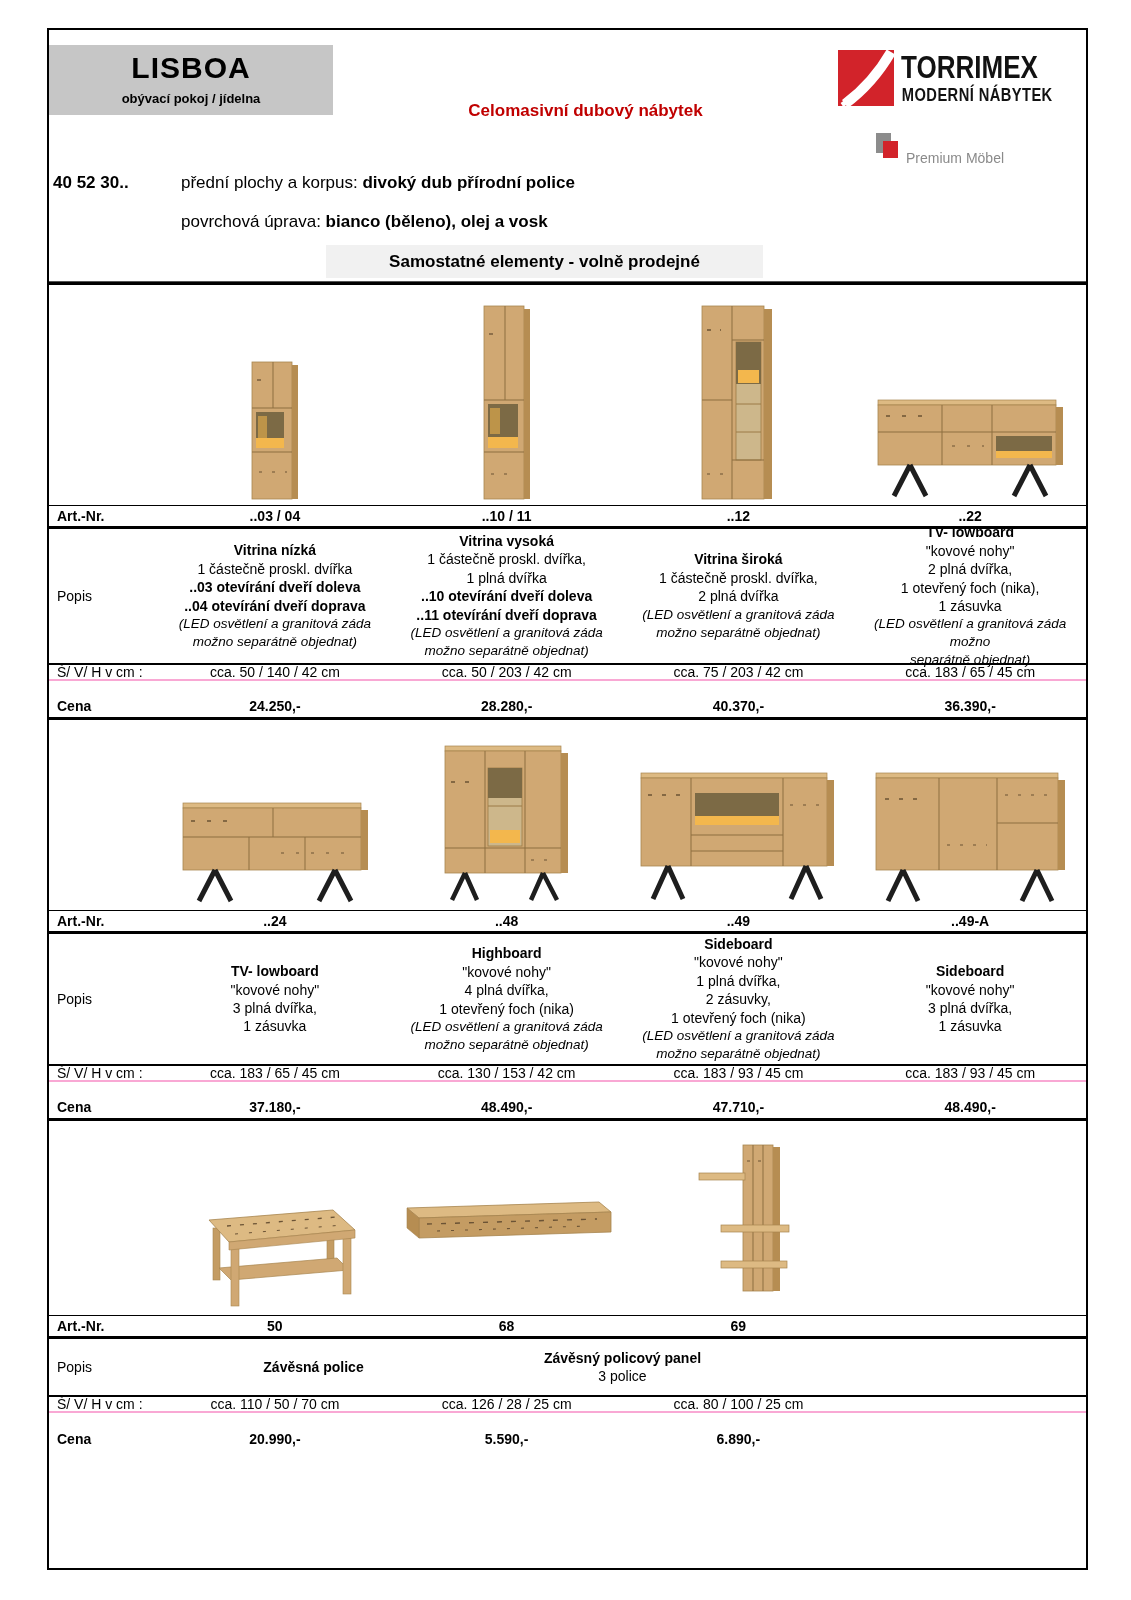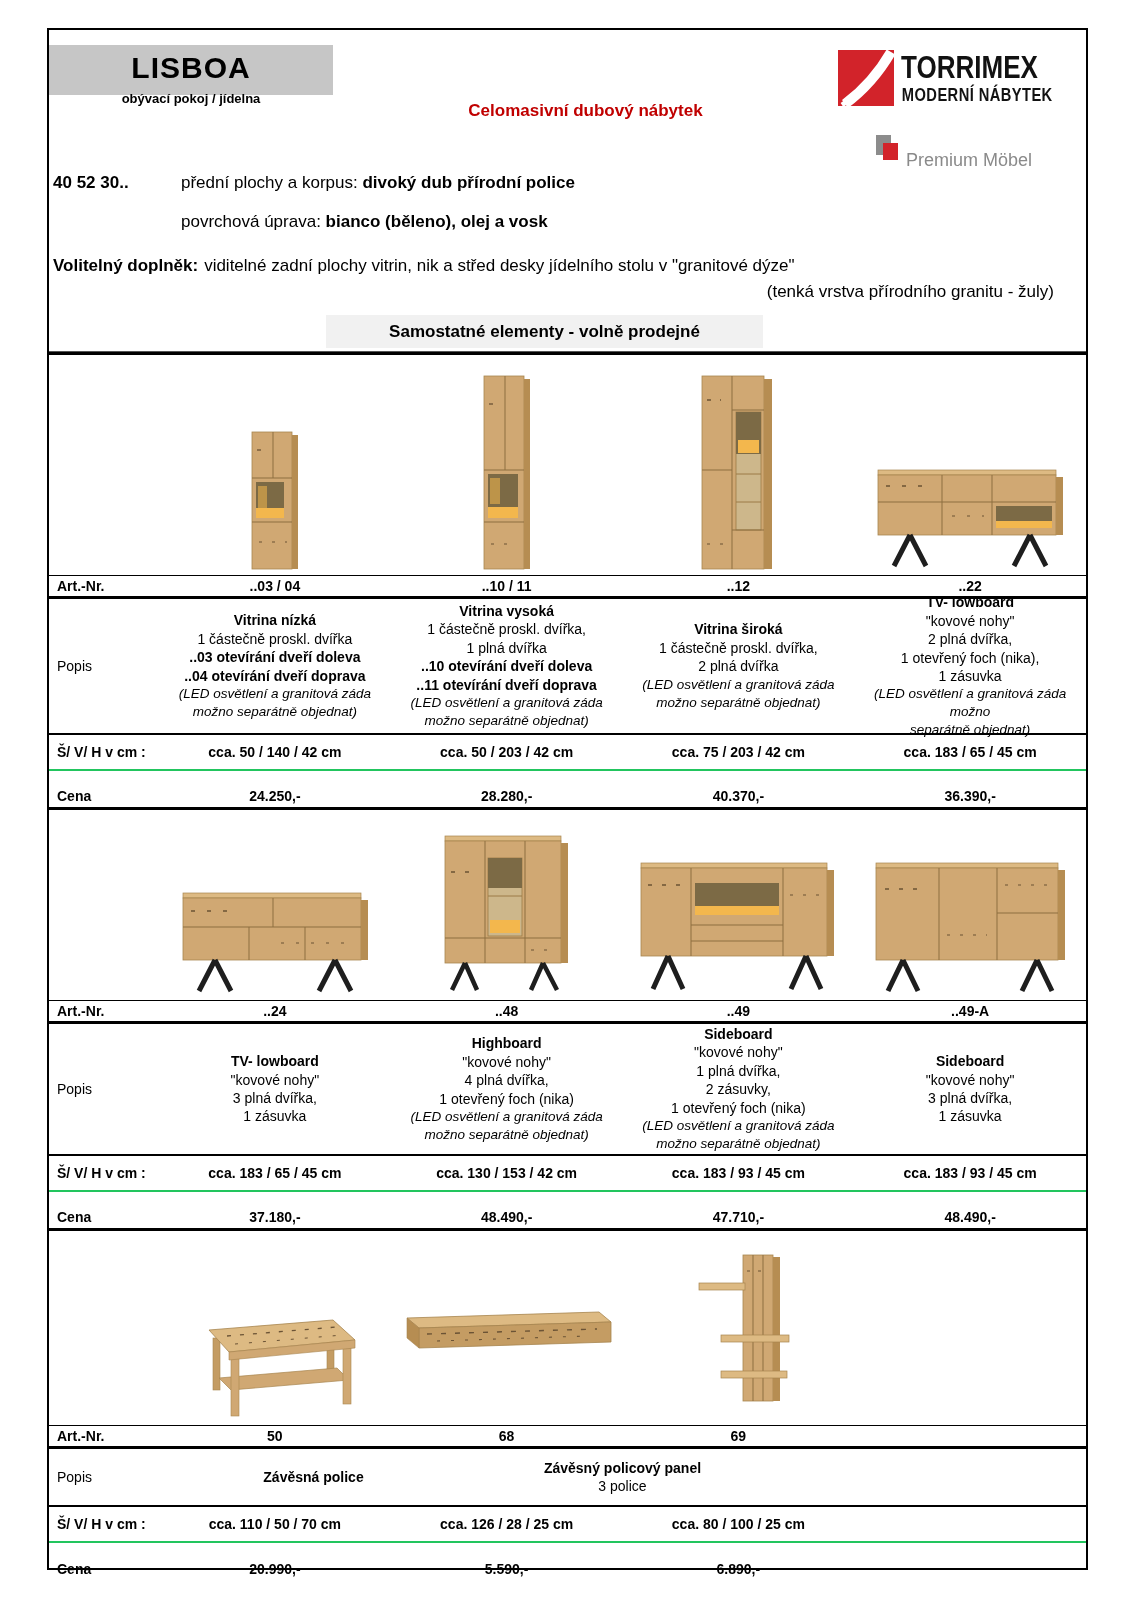--- a/index.html
+++ b/index.html
@@ -3,33 +3,33 @@
 <meta charset="utf-8">
 <style>
   * { box-sizing: border-box; margin: 0; padding: 0; }
   html, body { background: #ffffff; }
   body { font-family: "Liberation Sans", "DejaVu Sans", sans-serif; color: #000; }
   .page { position: relative; width: 1131px; height: 1600px; background: #fff; overflow: hidden; }
   .sheet { position: absolute; left: 47px; top: 28px; width: 1041px; height: 1542px; border: 2px solid #000; background: #fff; }
 
   
   .h-top { display: flex; margin-top: 15px; height: 104px; }
-  .brand-box { width: 284px; height: 50px; background: #c6c6c6; text-align: center; padding-top: 6px; flex: none; }
+  .brand-box { width: 284px; height: 70px; background: #c6c6c6; text-align: center; padding-top: 6px; flex: none; }
   .brand-title { font-size: 30px; font-weight: bold; letter-spacing: 1px; }
   .brand-sub { font-size: 13px; font-weight: bold; margin-top: 6px; }
   .tagline { flex: 1; text-align: center; color: #c00000; font-weight: bold; font-size: 17px; margin-top: 56px; }
   .logo-col { width: 248px; flex: none; padding-top: 4px; }
   .logo-svg text { fill: #121212; }
   .logo-main { font-size: 31px; font-weight: bold; }
   .logo-sub { font-size: 17.5px; font-weight: 600; letter-spacing: .5px; }
   .premium-row { display: flex; align-items: center; margin: 16px 0 0 38px; }
   .sq-wrap { position: relative; width: 26px; height: 26px; display: inline-block; flex: none; }
   .sq-gray { position: absolute; left: 0; top: 0; width: 15px; height: 20px; background: #8c8c8c; }
   .sq-red { position: absolute; left: 7px; top: 8px; width: 15px; height: 17px; background: #d2232a; }
-  .premium-text { color: #8a8a8a; font-size: 18px; margin-left: 4px; margin-top: 25px; }
+  .premium-text { color: #8a8a8a; font-size: 14px; margin-left: 4px; margin-top: 25px; }
 
   .spec-line { display: flex; font-size: 17px; margin-left: 4px; align-items: baseline; }
   .spec-line.first { margin-top: 24px; }
   .spec-line.second { margin-top: 19px; }
   .artcode { width: 128px; font-weight: bold; flex: none; }
   .spec-text b { font-weight: bold; }
 
   .option-block { margin: 24px 4px 0 4px; font-size: 17px; }
   .option-line b { margin-right: 6px; }
   .option-note { text-align: right; padding-right: 28px; margin-top: 6px; }
@@ -50,21 +50,21 @@
   .cell { flex: 1; text-align: center; font-size: 14px; }
   .bold { font-weight: bold; }
   .art-row { height: 24px; border-top: 1.5px solid #000; border-bottom: 3px solid #000; }
   .desc-row .cell { display: flex; flex-direction: column; justify-content: center; line-height: 1.32; height: 100%; }
   .desc-row { align-items: stretch; }
   .desc-row .lbl { align-self: center; }
   .p-name { font-weight: bold; }
   .p-sub { white-space: pre-line; }
   .p-bold { font-weight: bold; white-space: pre-line; }
   .p-note { font-style: italic; white-space: pre-line; font-size: 13.5px; }
-  .dims-row { height: 38px; border-top: 2px solid #000; border-bottom: 2px solid #22c55e; font-weight: bold; }
+  .dims-row { height: 18px; border-top: 2px solid #000; border-bottom: 2px solid #f9a8d4; }
   .gap-row { height: 13px; }
   .price-row { height: 26px; border-bottom: 3px solid #000; }
   .s1 .desc-row { height: 134px; }
   .s2 .desc-row { height: 130px; }
   .s3 .desc-row { height: 56px; }
   .s1 .img-row { height: 220px; }
   .s2 .img-row { height: 190px; }
   .s3 .img-row { height: 194px; }
   svg { display: block; }
 </style>
@@ -102,24 +102,20 @@
 
   <div class="spec-line first">
     <span class="artcode">40 52 30..</span>
     <span class="spec-text"><span>přední plochy a korpus:</span> <b>divoký dub přírodní police</b></span>
   </div>
   <div class="spec-line second">
     <span class="artcode"></span>
     <span class="spec-text"><span>povrchová úprava:</span> <b>bianco (běleno), olej a vosk</b></span>
   </div>
 
-  <div class="option-block">
-    <div class="option-line"><b>Volitelný doplněk:</b><span>viditelné zadní plochy vitrin, nik a střed desky jídelního stolu v "granitové dýze"</span></div>
-    <div class="option-note">(tenká vrstva přírodního granitu - žuly)</div>
-  </div>
 
   <div class="section-title">Samostatné elementy - volně prodejné</div>
   <div class="rule-double"></div>
 
   <section class="prod-section s1">
     <div class="img-row">
       <div class="lbl-spacer"></div>
       <div class="img-cell">
         <svg width="52" height="142" viewBox="0 0 52 142">
           <rect x="3" y="2" width="40" height="137" fill="#d0a873" stroke="#a7854f" stroke-width="0.8"></rect>

